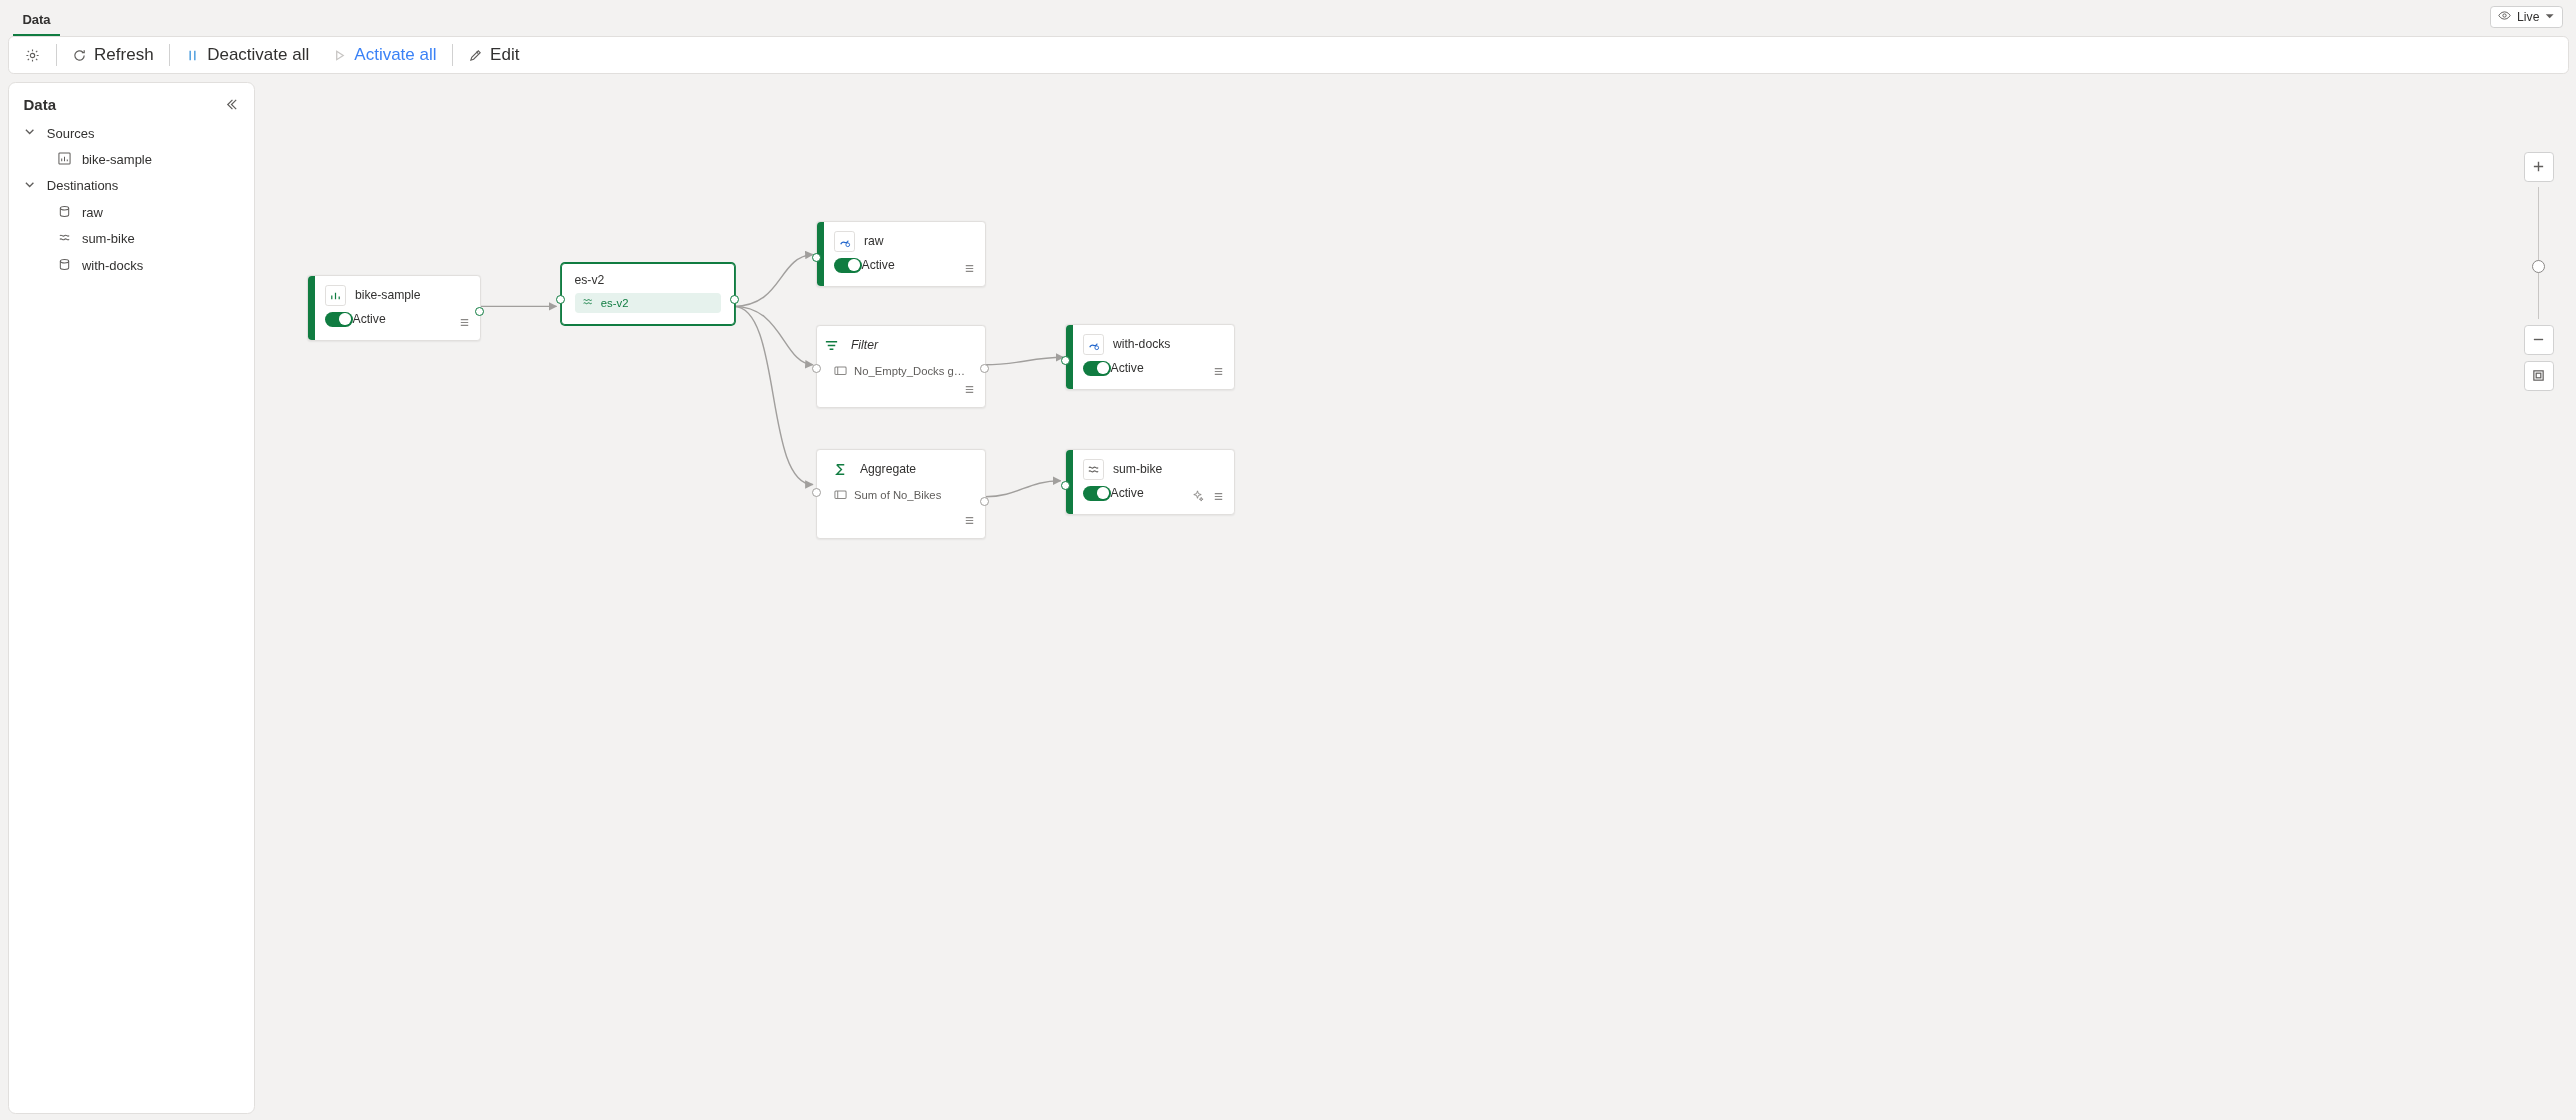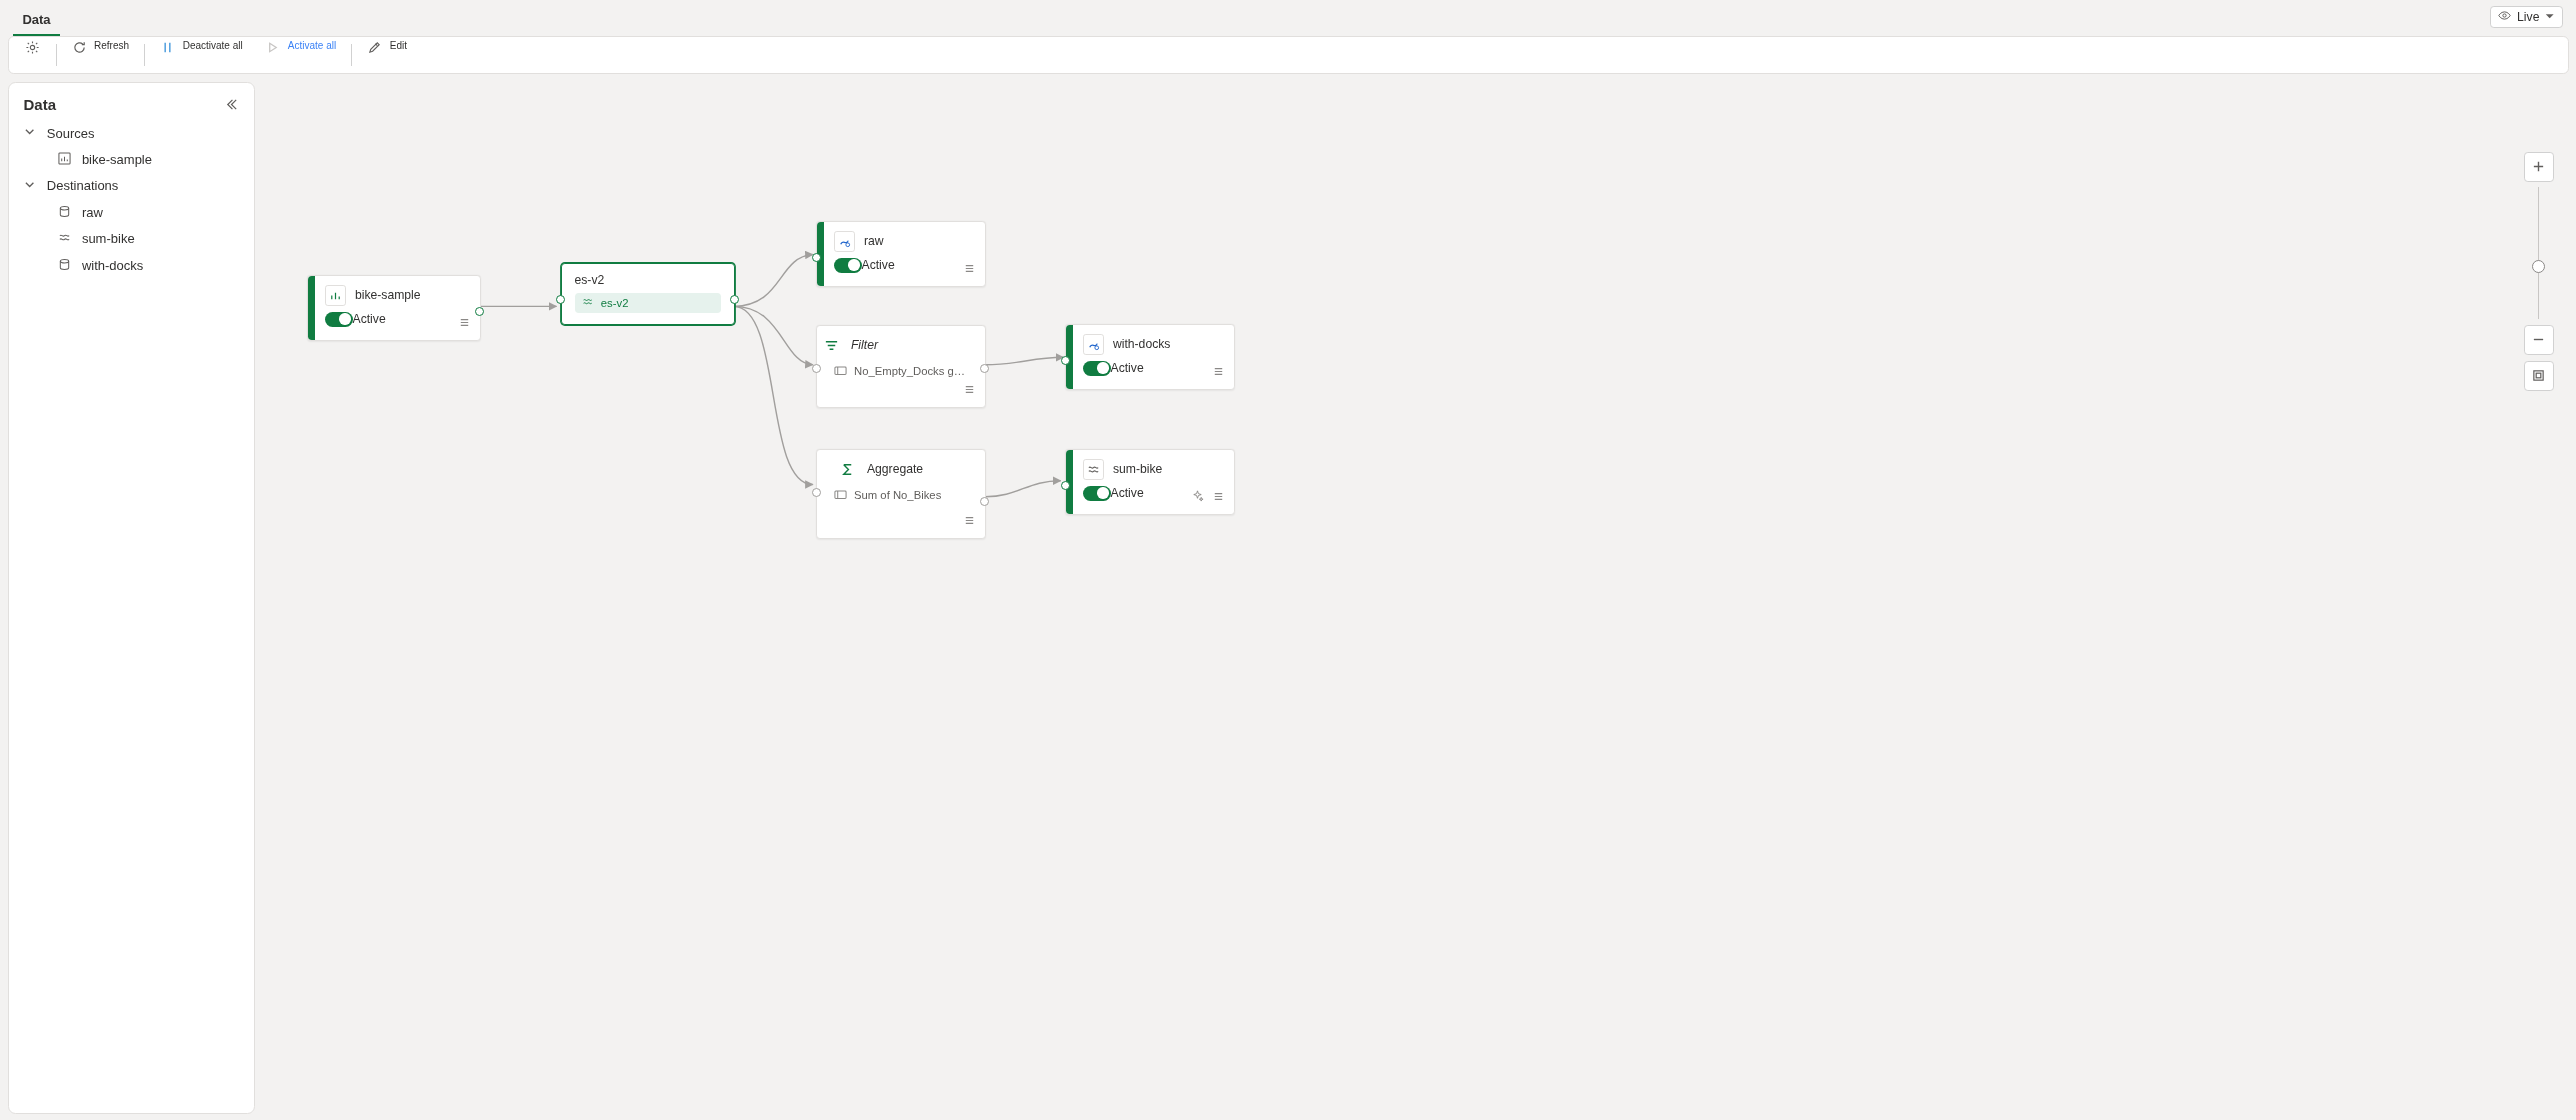--- a/index.html
+++ b/index.html
@@ -47,25 +47,25 @@
     height: 38px;
     background: #fff;
     border: 0.9px solid #e1dfdd;
     margin: 0 7.5px;
     border-radius: 5.7px;
     display: flex;
     align-items: center;
     padding: 0 5.7px;
   }
   .tb-btn {
-    display: flex; 
+    display: flex; align-items: center;
     gap: 7.5px;
     padding: 0 11.3px;
     height: 30px;
-    font-size: 10px;
+    font-size: 17px;
     color: #323130;
     cursor: pointer;
     border-radius: 3.8px;
   }
   .tb-btn.disabled { color: #3b82f6; cursor: default; }
   .tb-sep { width: 0.9px; height: 22.6px; background: #d1d1d1; margin: 0 3.8px; }
   .tb-icon { width: 15px; height: 15px; display: inline-flex; align-items:center; justify-content:center; }
 
   
   .main {
@@ -430,21 +430,21 @@
       <div class="drag">
         <svg width="13" height="13" viewBox="0 0 14 14" stroke="#8a8886" stroke-width="1.3">
             <path d="M3 4h8M3 7h8M3 10h8"></path>
           </svg>
       </div>
       <span class="port gray" style="left:-4.7px; top:38px;"></span>
       <span class="port gray" style="right:-4.7px; top:38px;"></span>
     </div>
 
     <div class="node" style="left:561px; top:367px; width:170px; height:90px;">
-      <div class="head" style="padding-left:20px;">
+      <div class="head" style="padding-left:13px;">
         <span class="nic" style="border:none;">
           <svg width="15" height="15" viewBox="0 0 16 16" fill="none" stroke="#107c41" stroke-width="1.5">
               <path d="M4 3h8M4 3l5 5-5 5h8"></path>
             </svg>
         </span>
         <span>Aggregate</span>
       </div>
       <div class="row">
         <span>
           <svg width="13" height="9.4" viewBox="0 0 14 10" fill="none" stroke="#8a8886" stroke-width="1.1">

